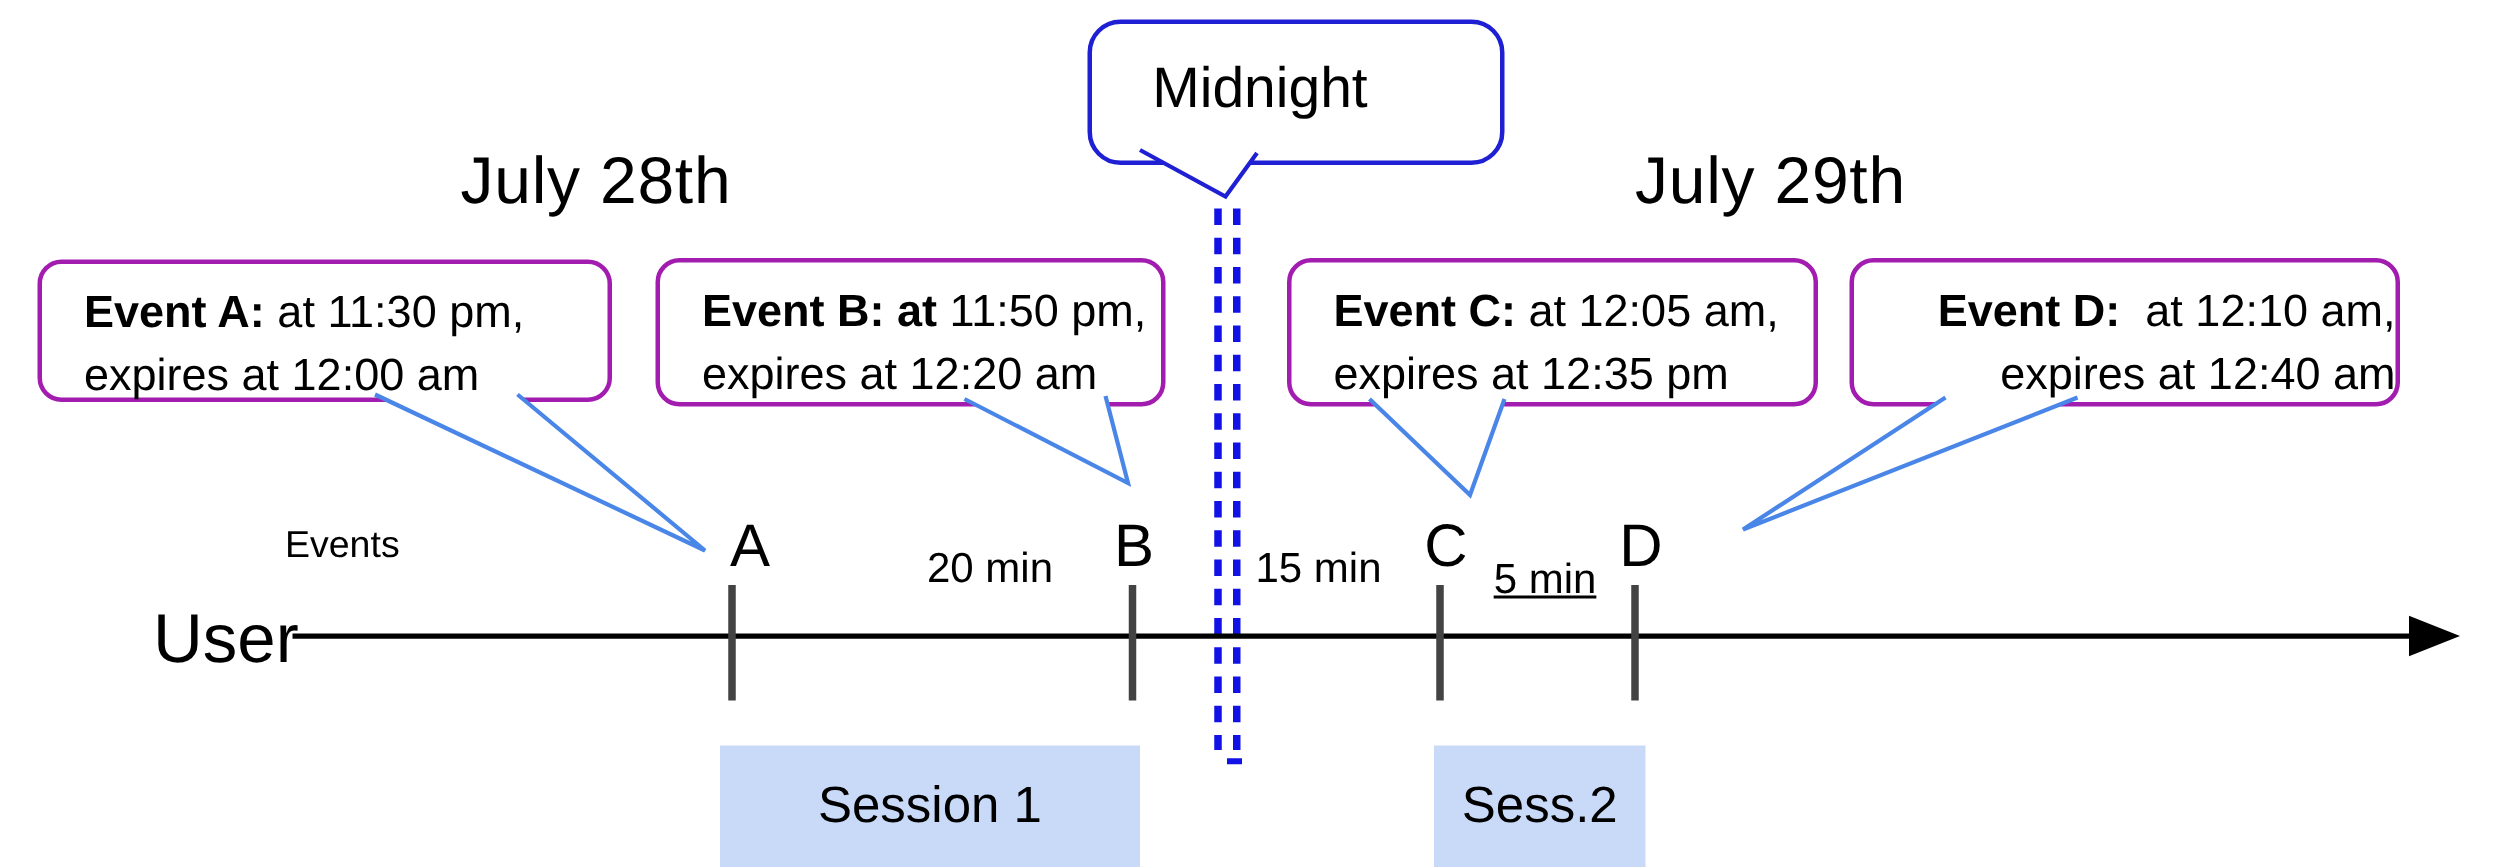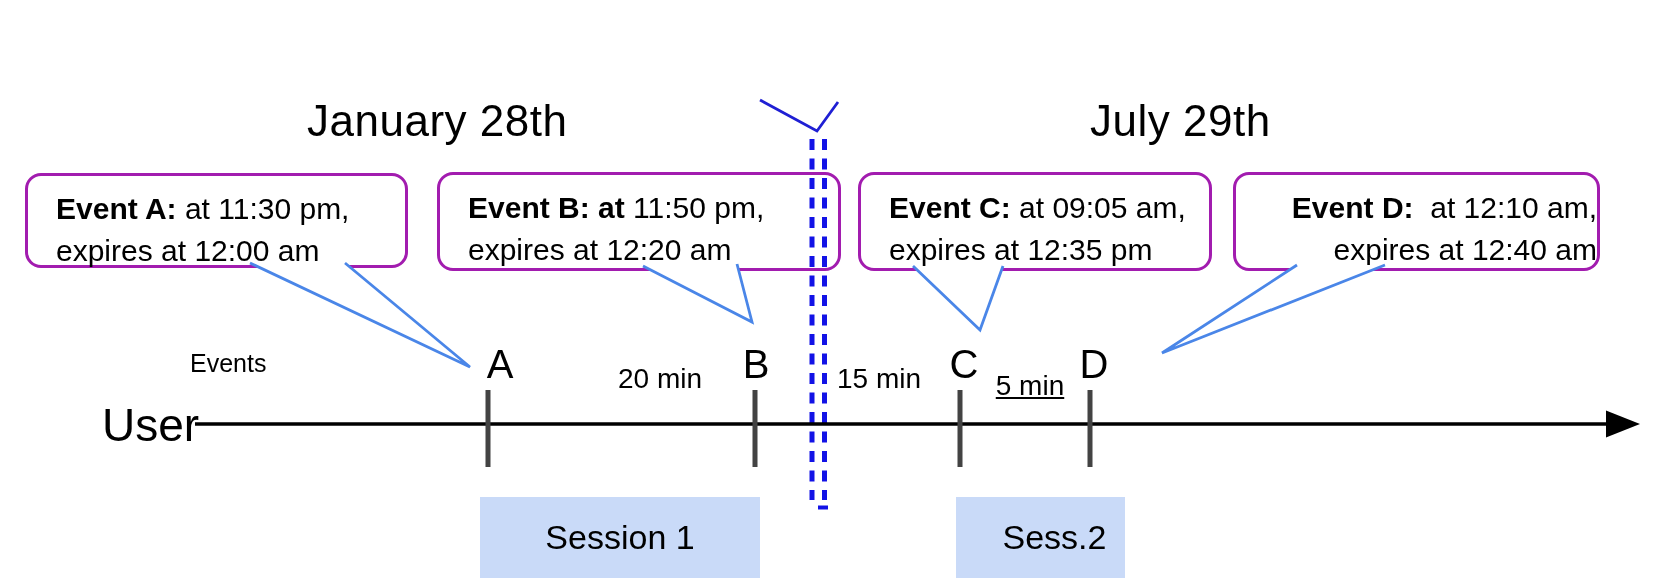--- a/index.html
+++ b/index.html
@@ -13,21 +13,21 @@
 
   .callout {
     position:absolute; z-index:1; background:#ffffff;
     border:3px solid #a21caf; border-radius:16px;
     font-size:30px; line-height:42px; box-sizing:border-box;
     padding:12px 0 0 28px; white-space:nowrap;
   }
   .callout .bold { font-weight:bold; }
   .callout .rest { white-space:pre-wrap; }
   .bubble-a { left:25px;  top:173px; width:383px; height:95px; }
-  .bubble-b { left:437px; top:172px; width:404px; height:99px; }
+  .bubble-b { left:437px; top:172px; width:340px; height:99px; }
   .bubble-c { left:858px; top:172px; width:354px; height:99px; }
   .bubble-d { left:1233px;top:172px; width:367px; height:99px;text-align:right; }
 
   .midnight-bubble {
     position:absolute; z-index:1; left:725px; top:13px; width:278px; height:97px;
     background:#ffffff; border:3px solid #1f1fd4; border-radius:22px;
     box-sizing:border-box; display:flex; align-items:center; justify-content:center;
     padding:0 48px 4px 0; font-size:38px;
   }
 
@@ -38,43 +38,46 @@
   .letter-a { left:500px; } .letter-b { left:756px; }
   .letter-c { left:964px; } .letter-d { left:1094px; }
   .tl-min { position:absolute; z-index:2; font-size:28px; transform:translateX(-50%); top:363px; }
   .min-ab { left:660px; } .min-bc { left:879px; } .min-cd { left:1030px; top:370px;text-decoration:underline; }
 
   .session {
     position:absolute; z-index:1; top:497px; height:81px; background:#c9daf8;
     display:flex; align-items:center; justify-content:center; font-size:34px;
   }
   .session-1 { left:480px; width:280px; }
-  .session-2 { left:956px; width:141px;padding-left:28px; }
+  .session-2 { left:956px; width:141px; }
 
   svg.overlay { position:absolute; left:0; top:0; z-index:5; pointer-events:none; }
 </style>
 </head>
 <body>
 
 <div class="canvas">
 
-  <div class="date-label july28">January 28th</div>
+  <div class="date-label july28">July 28th</div>
   <div class="date-label july29">July 29th</div>
 
+  <div class="midnight-bubble">
+    <span>Midnight</span>
+  </div>
 
   <div class="callout bubble-a">
     <span class="bold">Event A:</span><span class="rest"> at 11:30 pm,</span><br>
     <span>expires at 12:00 am</span>
   </div>
   <div class="callout bubble-b">
     <span class="bold">Event B: at</span><span class="rest"> 11:50 pm,</span><br>
     <span>expires at 12:20 am</span>
   </div>
   <div class="callout bubble-c">
-    <span class="bold">Event C:</span><span class="rest"> at 09:05 am,</span><br>
+    <span class="bold">Event C:</span><span class="rest"> at 12:05 am,</span><br>
     <span>expires at 12:35 pm</span>
   </div>
   <div class="callout bubble-d">
     <span class="bold">Event D:</span><span class="rest">  at 12:10 am,</span><br>
     <span>expires at 12:40 am</span>
   </div>
 
   <div class="tl-label events-label">Events</div>
   <div class="tl-label user-label">User</div>
 

